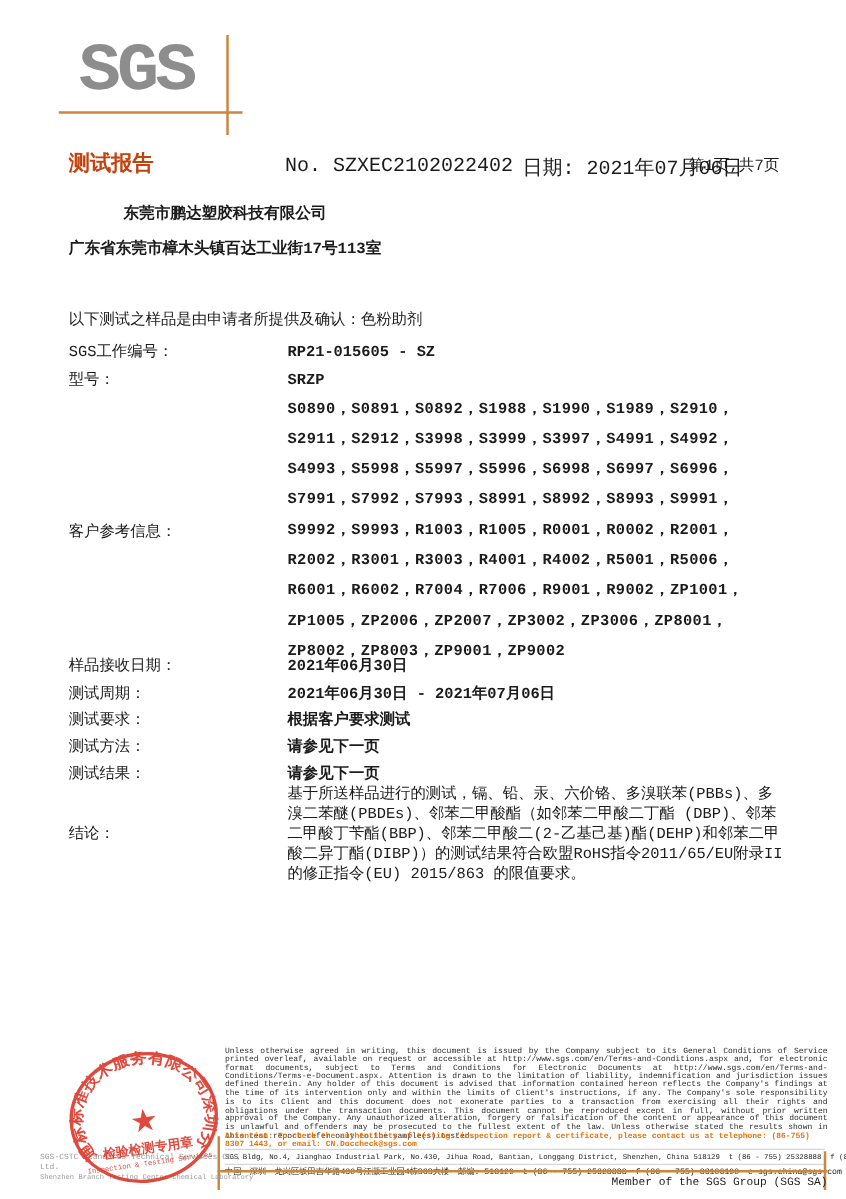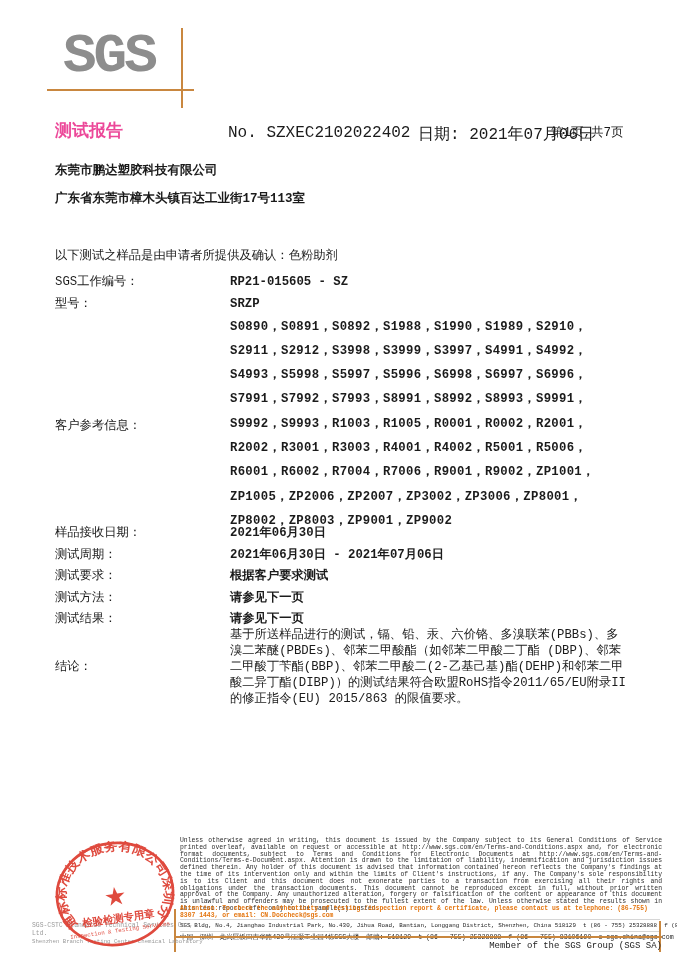--- a/index.html
+++ b/index.html
@@ -9,26 +9,26 @@
     font-family:Liberation Mono, monospace; color:#1b1b1b; overflow:hidden;
   }
   
   .sgs-logo {
     position:absolute; left:63px; top:28px; font-size:56px; font-weight:bold;
     color:#8d8d8d; letter-spacing:-3px; line-height:58px; transform:scaleY(0.96);
   }
   .logo-hline { position:absolute; left:47px; top:89px; width:147px; height:2px; background:#c9873f; }
   .logo-vline { position:absolute; left:181px; top:28px; width:2px; height:80px; background:#c9873f; }
 
-  .report-title { position:absolute; left:55px; top:119px; font-size:17px; font-weight:bold; color:#ec4899; }
+  .report-title { position:absolute; left:55px; top:119px; font-size:17px; font-weight:bold; color:#c2410c; }
   .report-no   { position:absolute; left:228px; top:124px; font-size:16px; }
   .report-date { position:absolute; left:418px; top:124px; font-size:16px; }
   .report-page { position:absolute; left:551px; top:124px; font-size:12.5px; }
 
-  .applicant { position:absolute; left:55px; top:157px; font-size:12.5px; font-weight:bold; line-height:28px; }
+  .applicant { position:absolute; left:55px; top:157px; font-size:12.5px; font-weight:bold; line-height:28px;text-align:center; }
 
   .intro { position:absolute; left:55px; top:247px; font-size:12.3px; }
 
   
   .rows-a { position:absolute; left:55px; top:276px; width:575px; }
   .rows-b { position:absolute; left:55px; top:527px; width:575px; }
   .rows-c { position:absolute; left:55px; top:628px; width:575px; }
   .row { display:flex; align-items:center; margin-bottom:9px; font-size:12.3px; line-height:13px; }
   .rows-b .row { margin-bottom:8.5px; }
   .row .label { flex:none; width:175px; }

